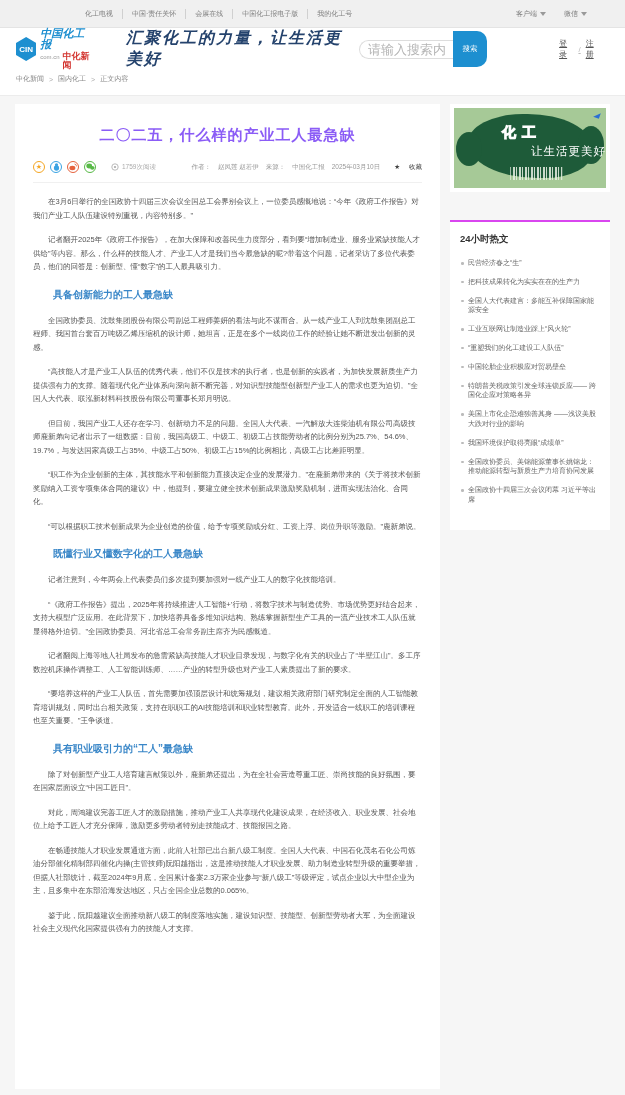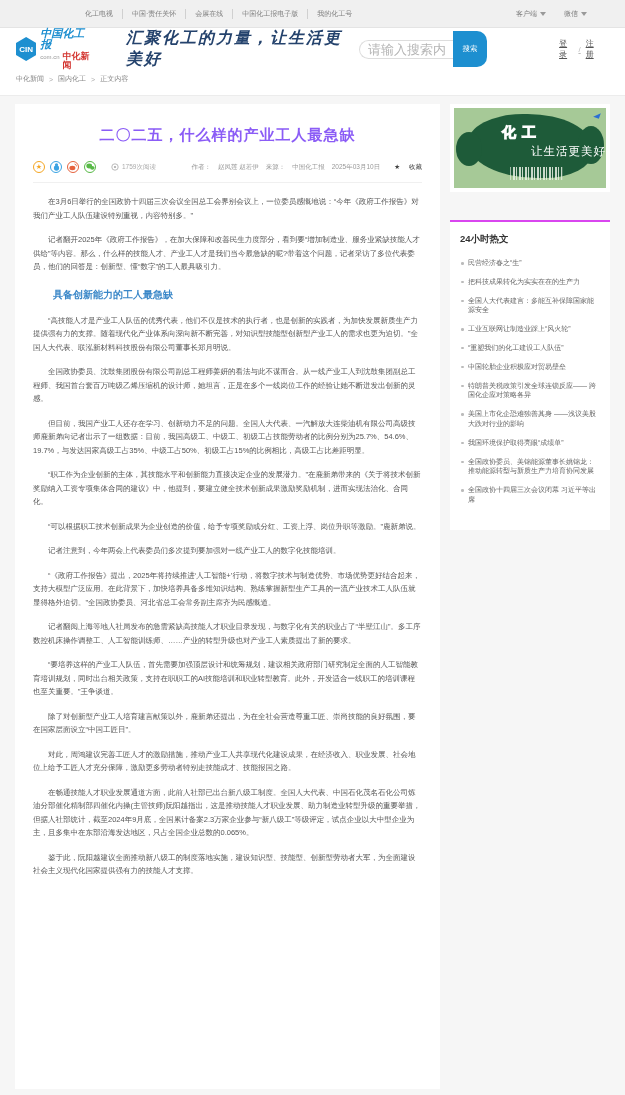--- a/index.html
+++ b/index.html
@@ -181,29 +181,31 @@
           <span>2025年03月10日</span>
           <span class="fav"><span class="fav-star">★</span><span>收藏</span></span>
         </div>
       </div>
 
       <div class="body-blocks">
 
       <div class="p">在3月6日举行的全国政协十四届三次会议全国总工会界别会议上，一位委员感慨地说：“今年《政府工作报告》对我们产业工人队伍建设特别重视，内容特别多。”</div>
           <div class="p">记者翻开2025年《政府工作报告》，在加大保障和改善民生力度部分，看到要“增加制造业、服务业紧缺技能人才供给”等内容。那么，什么样的技能人才、产业工人才是我们当今最急缺的呢?带着这个问题，记者采访了多位代表委员，他们的回答是：创新型、懂“数字”的工人最具吸引力。</div>
           <div class="h">具备创新能力的工人最急缺</div>
+          <div class="p">全国政协委员、沈鼓集团股份有限公司副总工程师姜妍的看法与此不谋而合。从一线产业工人到沈鼓集团副总工程师、我国首台套百万吨级乙烯压缩机的设计师，她坦言，正是在多个一线岗位工作的经验让她不断迸发出创新的灵感。</div>
           <div class="p">“高技能人才是产业工人队伍的优秀代表，他们不仅是技术的执行者，也是创新的实践者，为加快发展新质生产力提供强有力的支撑。随着现代化产业体系向深向新不断完善，对知识型技能型创新型产业工人的需求也更为迫切。”全国人大代表、联泓新材料科技股份有限公司董事长郑月明说。</div>
-          <div class="p">全国政协委员、沈鼓集团股份有限公司副总工程师姜妍的看法与此不谋而合。从一线产业工人到沈鼓集团副总工程师、我国首台套百万吨级乙烯压缩机的设计师，她坦言，正是在多个一线岗位工作的经验让她不断迸发出创新的灵感。</div>
           <div class="p">但目前，我国产业工人还存在学习、创新动力不足的问题。全国人大代表、一汽解放大连柴油机有限公司高级技师鹿新弟向记者出示了一组数据：目前，我国高级工、中级工、初级工占技能劳动者的比例分别为25.7%、54.6%、19.7%，与发达国家高级工占35%、中级工占50%、初级工占15%的比例相比，高级工占比差距明显。</div>
           <div class="p">“职工作为企业创新的主体，其技能水平和创新能力直接决定企业的发展潜力。”在鹿新弟带来的《关于将技术创新奖励纳入工资专项集体合同的建议》中，他提到，要建立健全技术创新成果激励奖励机制，进而实现法治化、合同化。</div>
           <div class="p">“可以根据职工技术创新成果为企业创造的价值，给予专项奖励或分红、工资上浮、岗位升职等激励。”鹿新弟说。</div>
+          <div class="h">既懂行业又懂数字化的工人最急缺</div>
           <div class="p">记者注意到，今年两会上代表委员们多次提到要加强对一线产业工人的数字化技能培训。</div>
           <div class="p">“《政府工作报告》提出，2025年将持续推进‘人工智能+’行动，将数字技术与制造优势、市场优势更好结合起来，支持大模型广泛应用。在此背景下，加快培养具备多维知识结构、熟练掌握新型生产工具的一流产业技术工人队伍就显得格外迫切。”全国政协委员、河北省总工会常务副主席齐为民感慨道。</div>
           <div class="p">记者翻阅上海等地人社局发布的急需紧缺高技能人才职业目录发现，与数字化有关的职业占了“半壁江山”。多工序数控机床操作调整工、人工智能训练师、……产业的转型升级也对产业工人素质提出了新的要求。</div>
           <div class="p">“要培养这样的产业工人队伍，首先需要加强顶层设计和统筹规划，建议相关政府部门研究制定全面的人工智能教育培训规划，同时出台相关政策，支持在职职工的AI技能培训和职业转型教育。此外，开发适合一线职工的培训课程也至关重要。”王争谈道。</div>
+          <div class="h">具有职业吸引力的“工人”最急缺</div>
           <div class="p">除了对创新型产业工人培育建言献策以外，鹿新弟还提出，为在全社会营造尊重工匠、崇尚技能的良好氛围，要在国家层面设立“中国工匠日”。</div>
           <div class="p">对此，周鸿建议完善工匠人才的激励措施，推动产业工人共享现代化建设成果，在经济收入、职业发展、社会地位上给予工匠人才充分保障，激励更多劳动者特别走技能成才、技能报国之路。</div>
           <div class="p">在畅通技能人才职业发展通道方面，此前人社部已出台新八级工制度。全国人大代表、中国石化茂名石化公司炼油分部催化精制部四催化内操(主管技师)阮阳越指出，这是推动技能人才职业发展、助力制造业转型升级的重要举措，但据人社部统计，截至2024年9月底，全国累计备案2.3万家企业参与“新八级工”等级评定，试点企业以大中型企业为主，且多集中在东部沿海发达地区，只占全国企业总数的0.065%。</div>
           <div class="p">鉴于此，阮阳越建议全面推动新八级工的制度落地实施，建设知识型、技能型、创新型劳动者大军，为全面建设社会主义现代化国家提供强有力的技能人才支撑。</div>
         </div>
     </div>
 
     <div class="sidebar">
       <div class="banner">
         <div class="banner-img">

